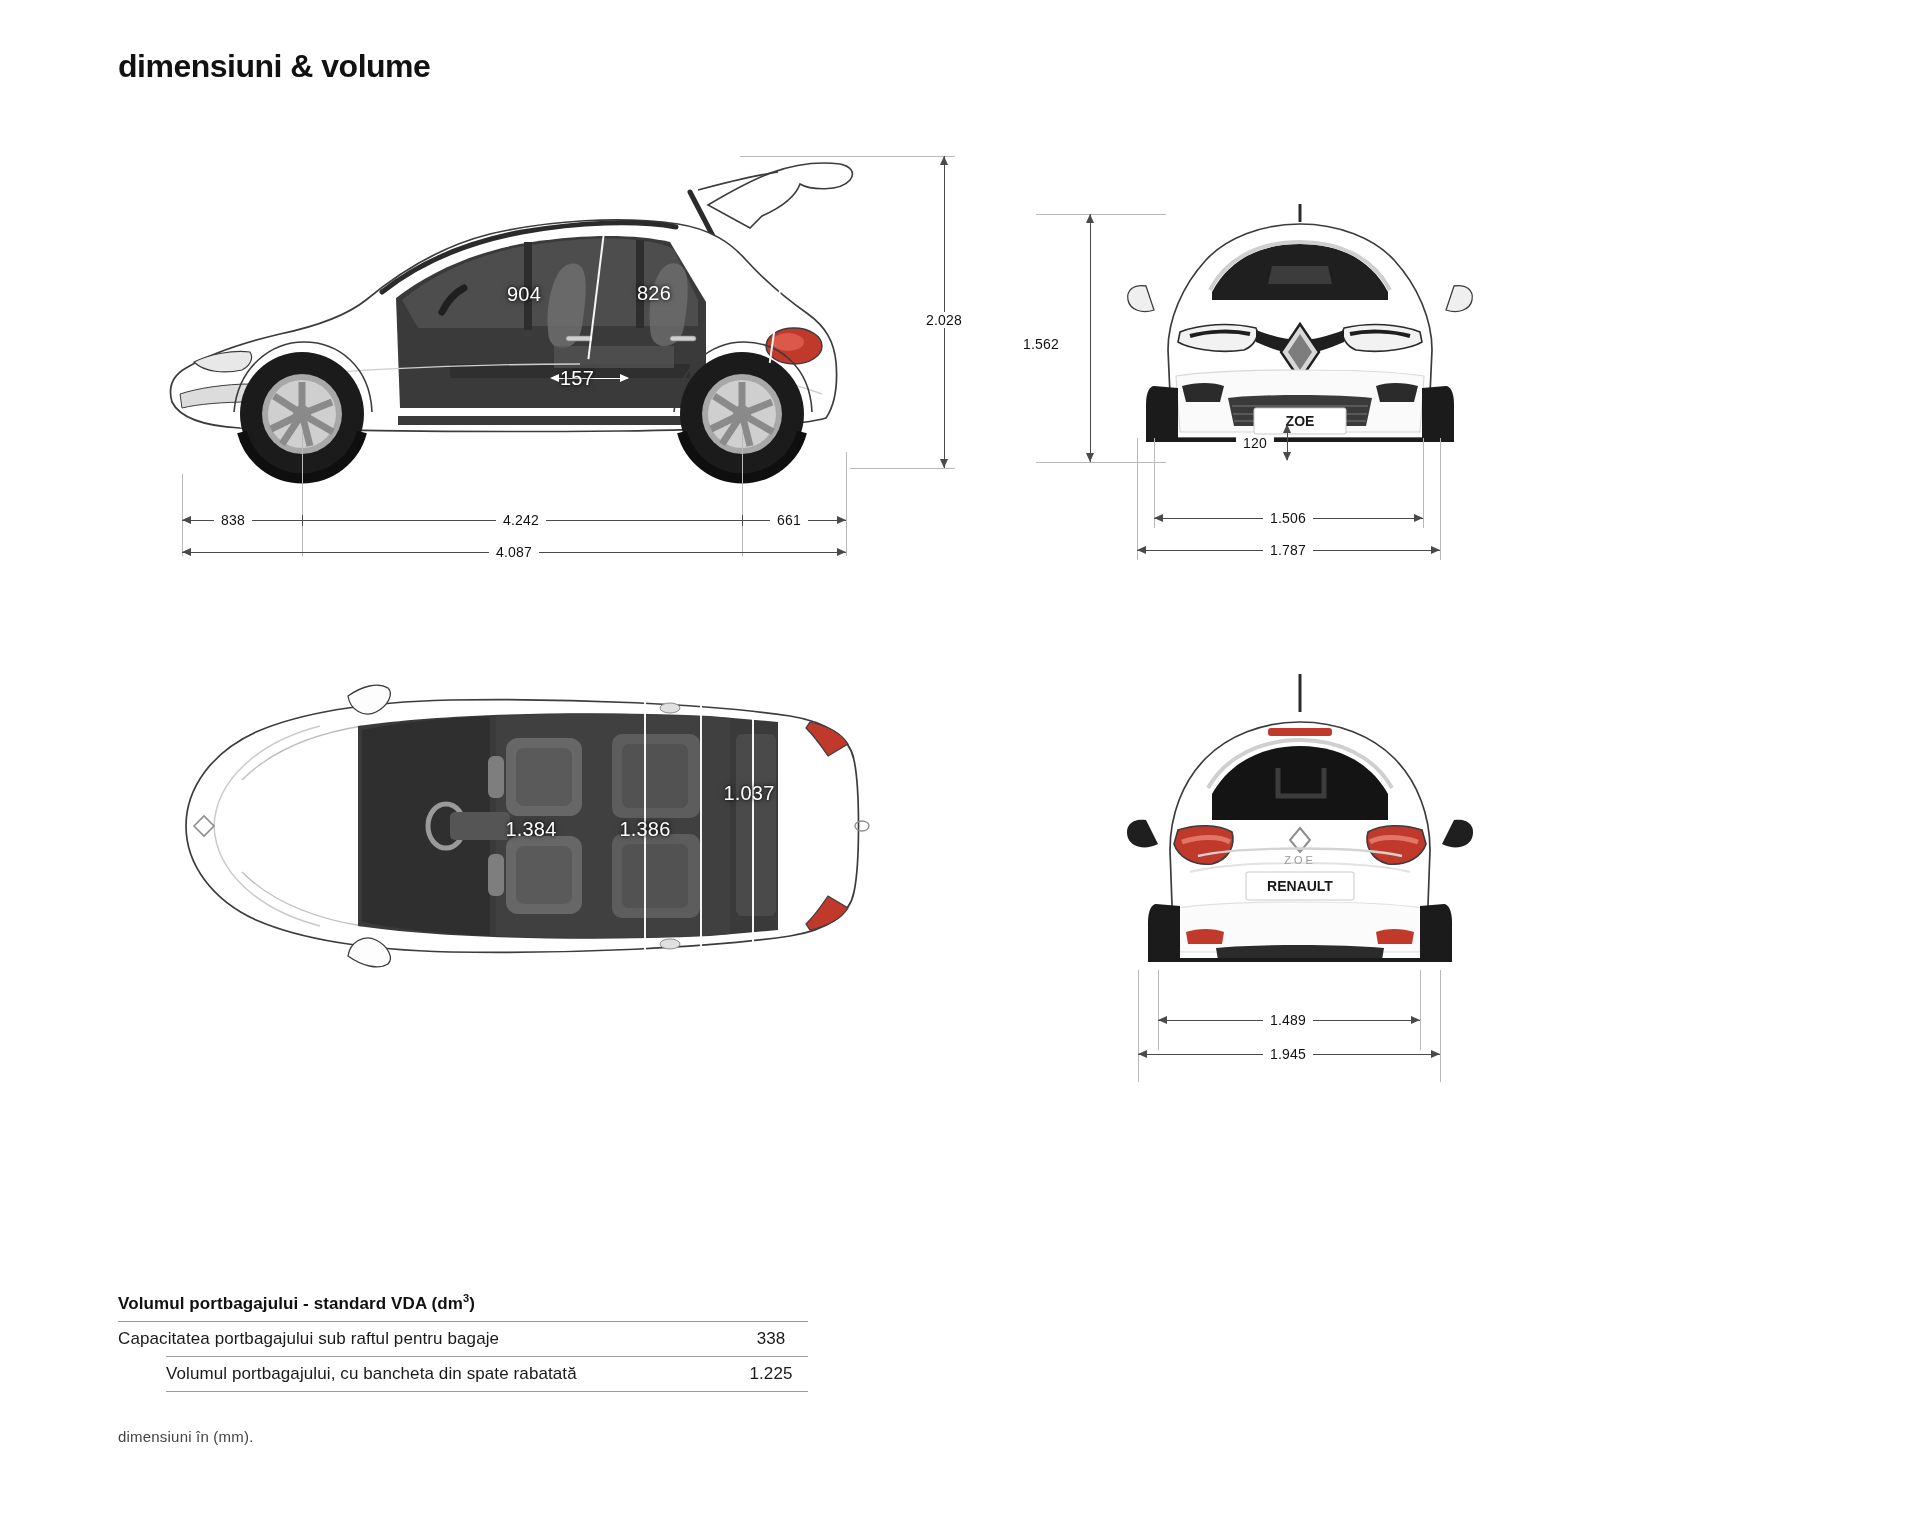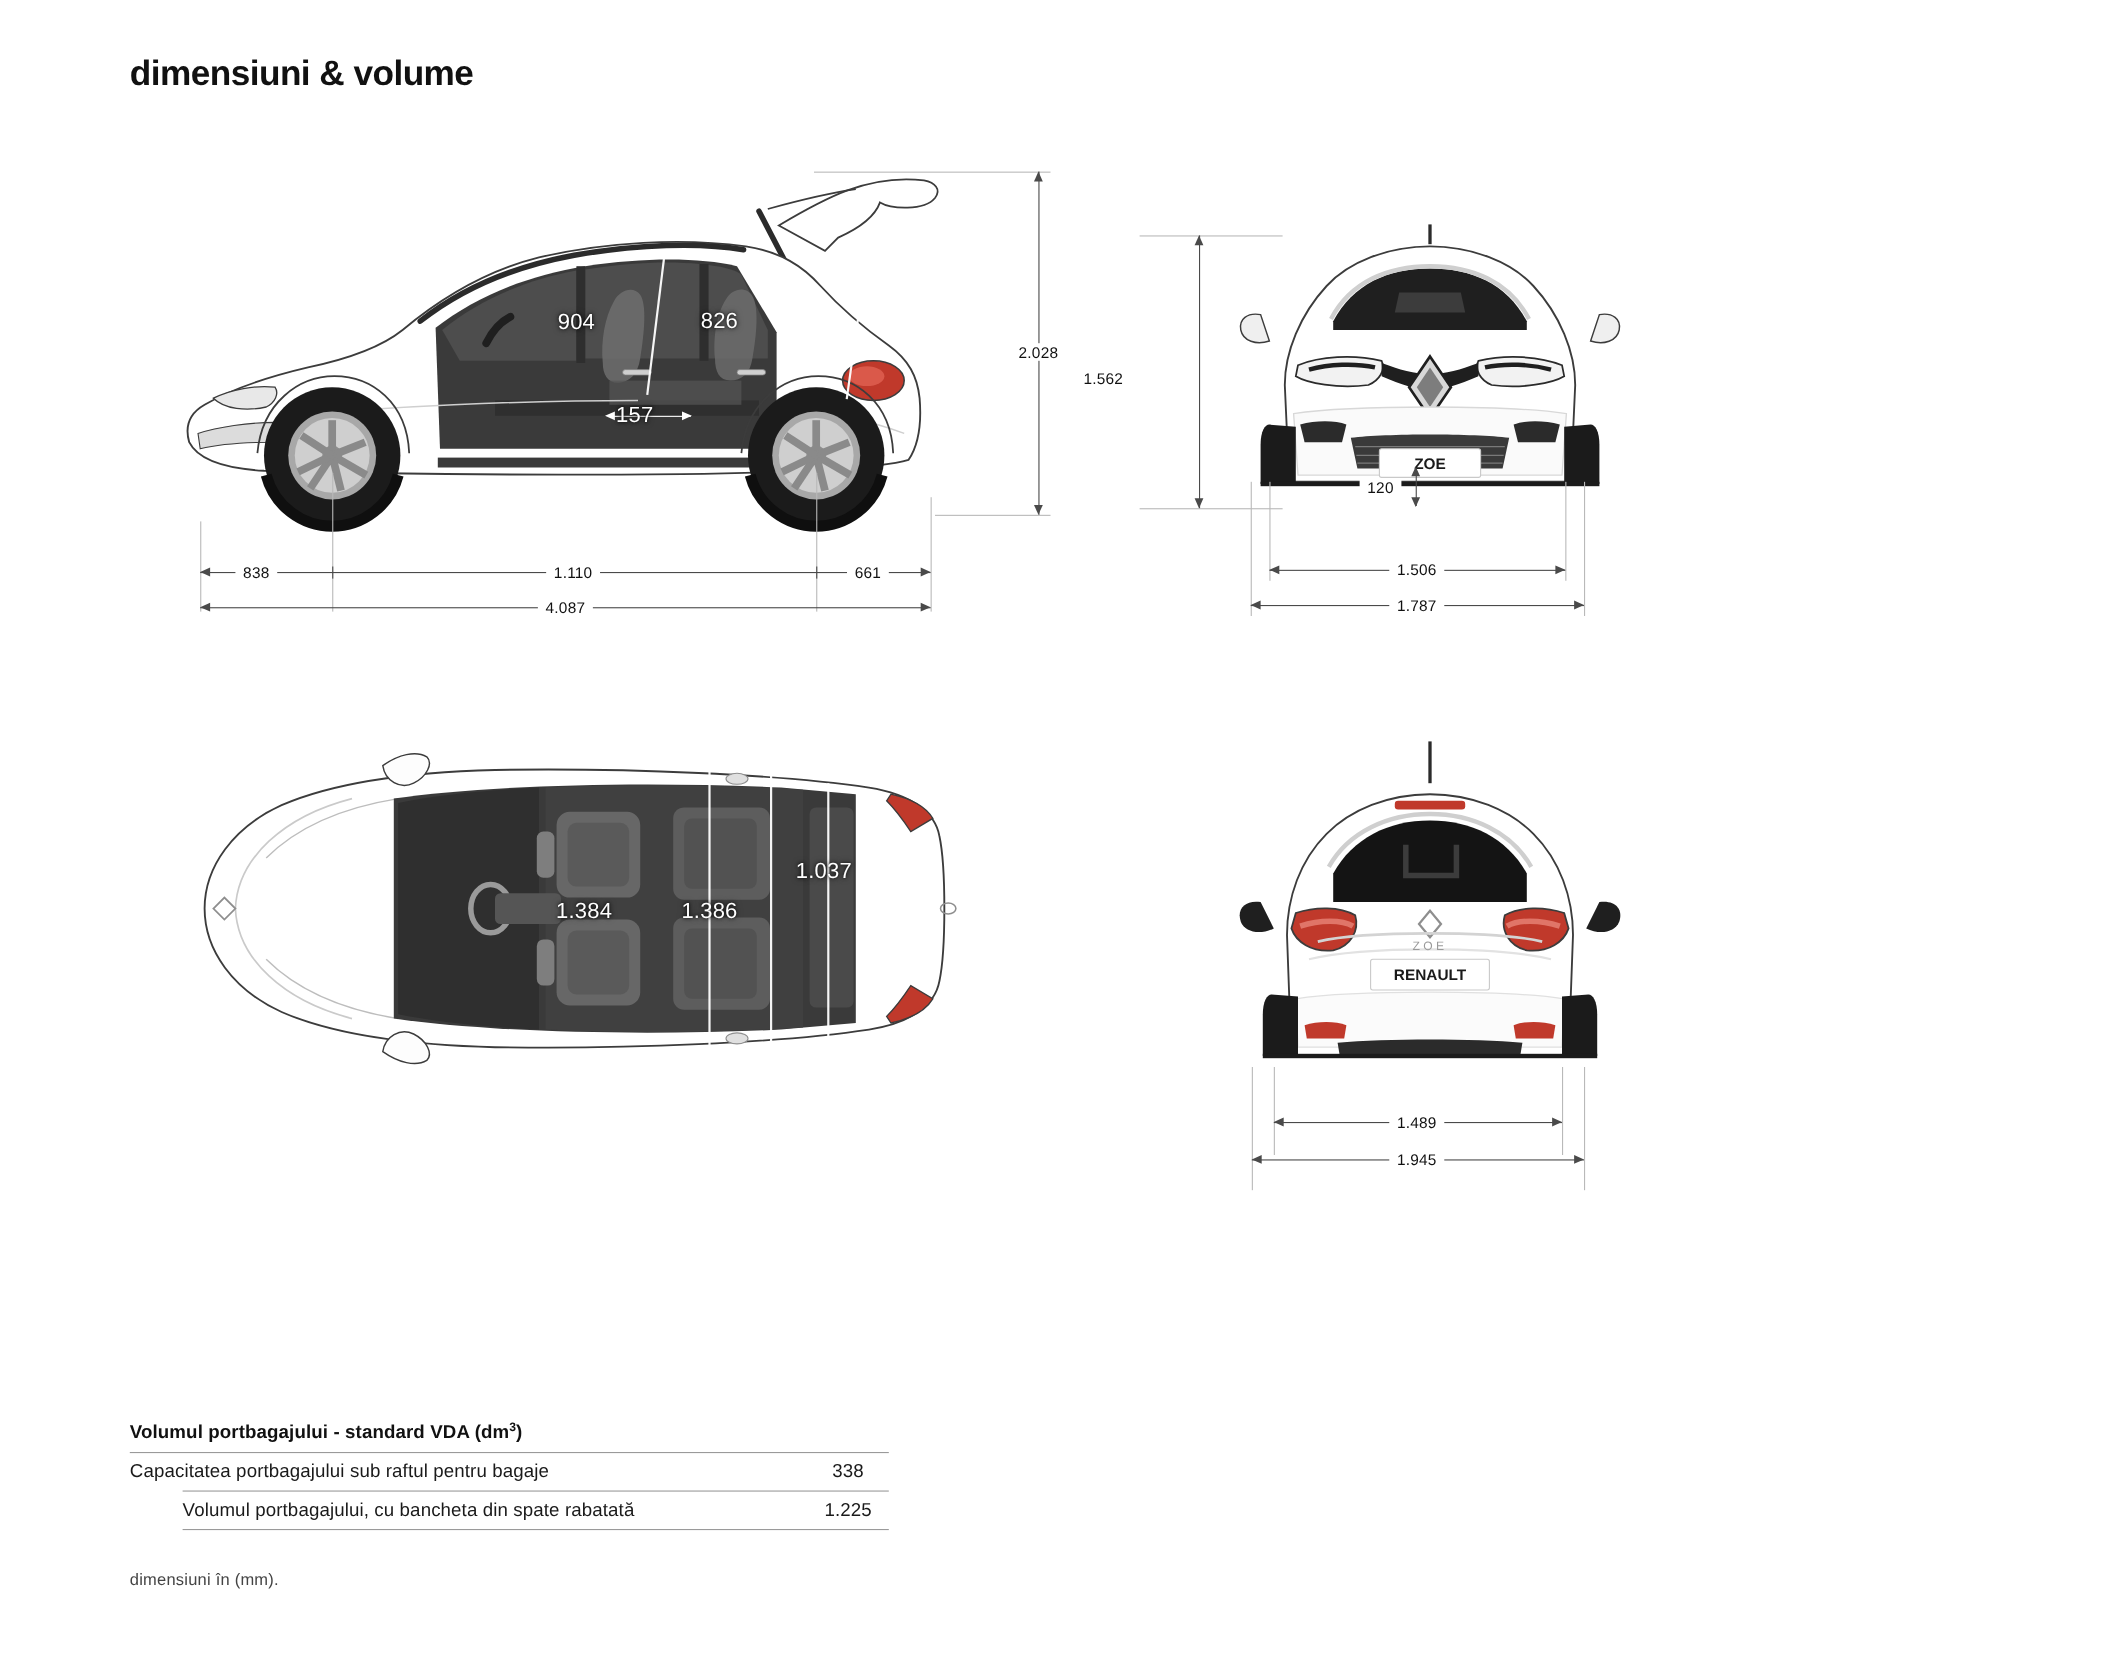--- a/index.html
+++ b/index.html
@@ -204,21 +204,21 @@
   <div class="ext" style="left:302px;top:430px;height:126px;"></div>
   <div class="ext" style="left:742px;top:430px;height:126px;"></div>
   <div class="ext" style="left:846px;top:452px;height:104px;"></div>
 
   <div class="hline" style="left:182px;top:520px;width:664px;"></div>
   <div class="arrow ar-l" style="left:182px;top:516px;"></div>
   <div class="arrow ar-r" style="left:837px;top:516px;"></div>
   <div class="tick" style="left:302px;top:515px;"></div>
   <div class="tick" style="left:742px;top:515px;"></div>
   <div class="dim ctr" style="left:233px;top:520px;">838</div>
-  <div class="dim ctr" style="left:521px;top:520px;">1.110</div>
+  <div class="dim ctr" style="left:521px;top:520px;">4.242</div>
   <div class="dim ctr" style="left:789px;top:520px;">661</div>
 
   <div class="hline" style="left:182px;top:552px;width:664px;"></div>
   <div class="arrow ar-l" style="left:182px;top:548px;"></div>
   <div class="arrow ar-r" style="left:837px;top:548px;"></div>
   <div class="dim ctr" style="left:514px;top:552px;">4.087</div>
 
   <div class="art" style="left:1120px;top:200px;width:360px;height:270px;">
     <svg width="360" height="270" viewBox="0 0 360 270" xmlns="http://www.w3.org/2000/svg">
 
@@ -270,21 +270,21 @@
 
       <rect x="26" y="238" width="308" height="4" fill="#1b1b1b"></rect>
     </svg>
   </div>
 
   <div class="exth" style="left:1036px;top:214px;width:130px;"></div>
   <div class="exth" style="left:1036px;top:462px;width:130px;"></div>
   <div class="vline" style="left:1090px;top:214px;height:248px;"></div>
   <div class="arrow ar-u" style="left:1086px;top:214px;"></div>
   <div class="arrow ar-d" style="left:1086px;top:453px;"></div>
-  <div class="dim ctr" style="left:1003px;top:344px;text-align:right;">1.562</div>
+  <div class="dim ctr" style="left:1041px;top:344px;text-align:right;">1.562</div>
 
   <div class="vline" style="left:1287px;top:426px;height:34px;"></div>
   <div class="arrow ar-u" style="left:1283px;top:424px;"></div>
   <div class="arrow ar-d" style="left:1283px;top:452px;"></div>
   <div class="dim ctr" style="left:1255px;top:443px;">120</div>
 
   <div class="ext" style="left:1154px;top:438px;height:90px;"></div>
   <div class="ext" style="left:1423px;top:438px;height:90px;"></div>
   <div class="ext" style="left:1137px;top:438px;height:122px;"></div>
   <div class="ext" style="left:1440px;top:438px;height:122px;"></div>

